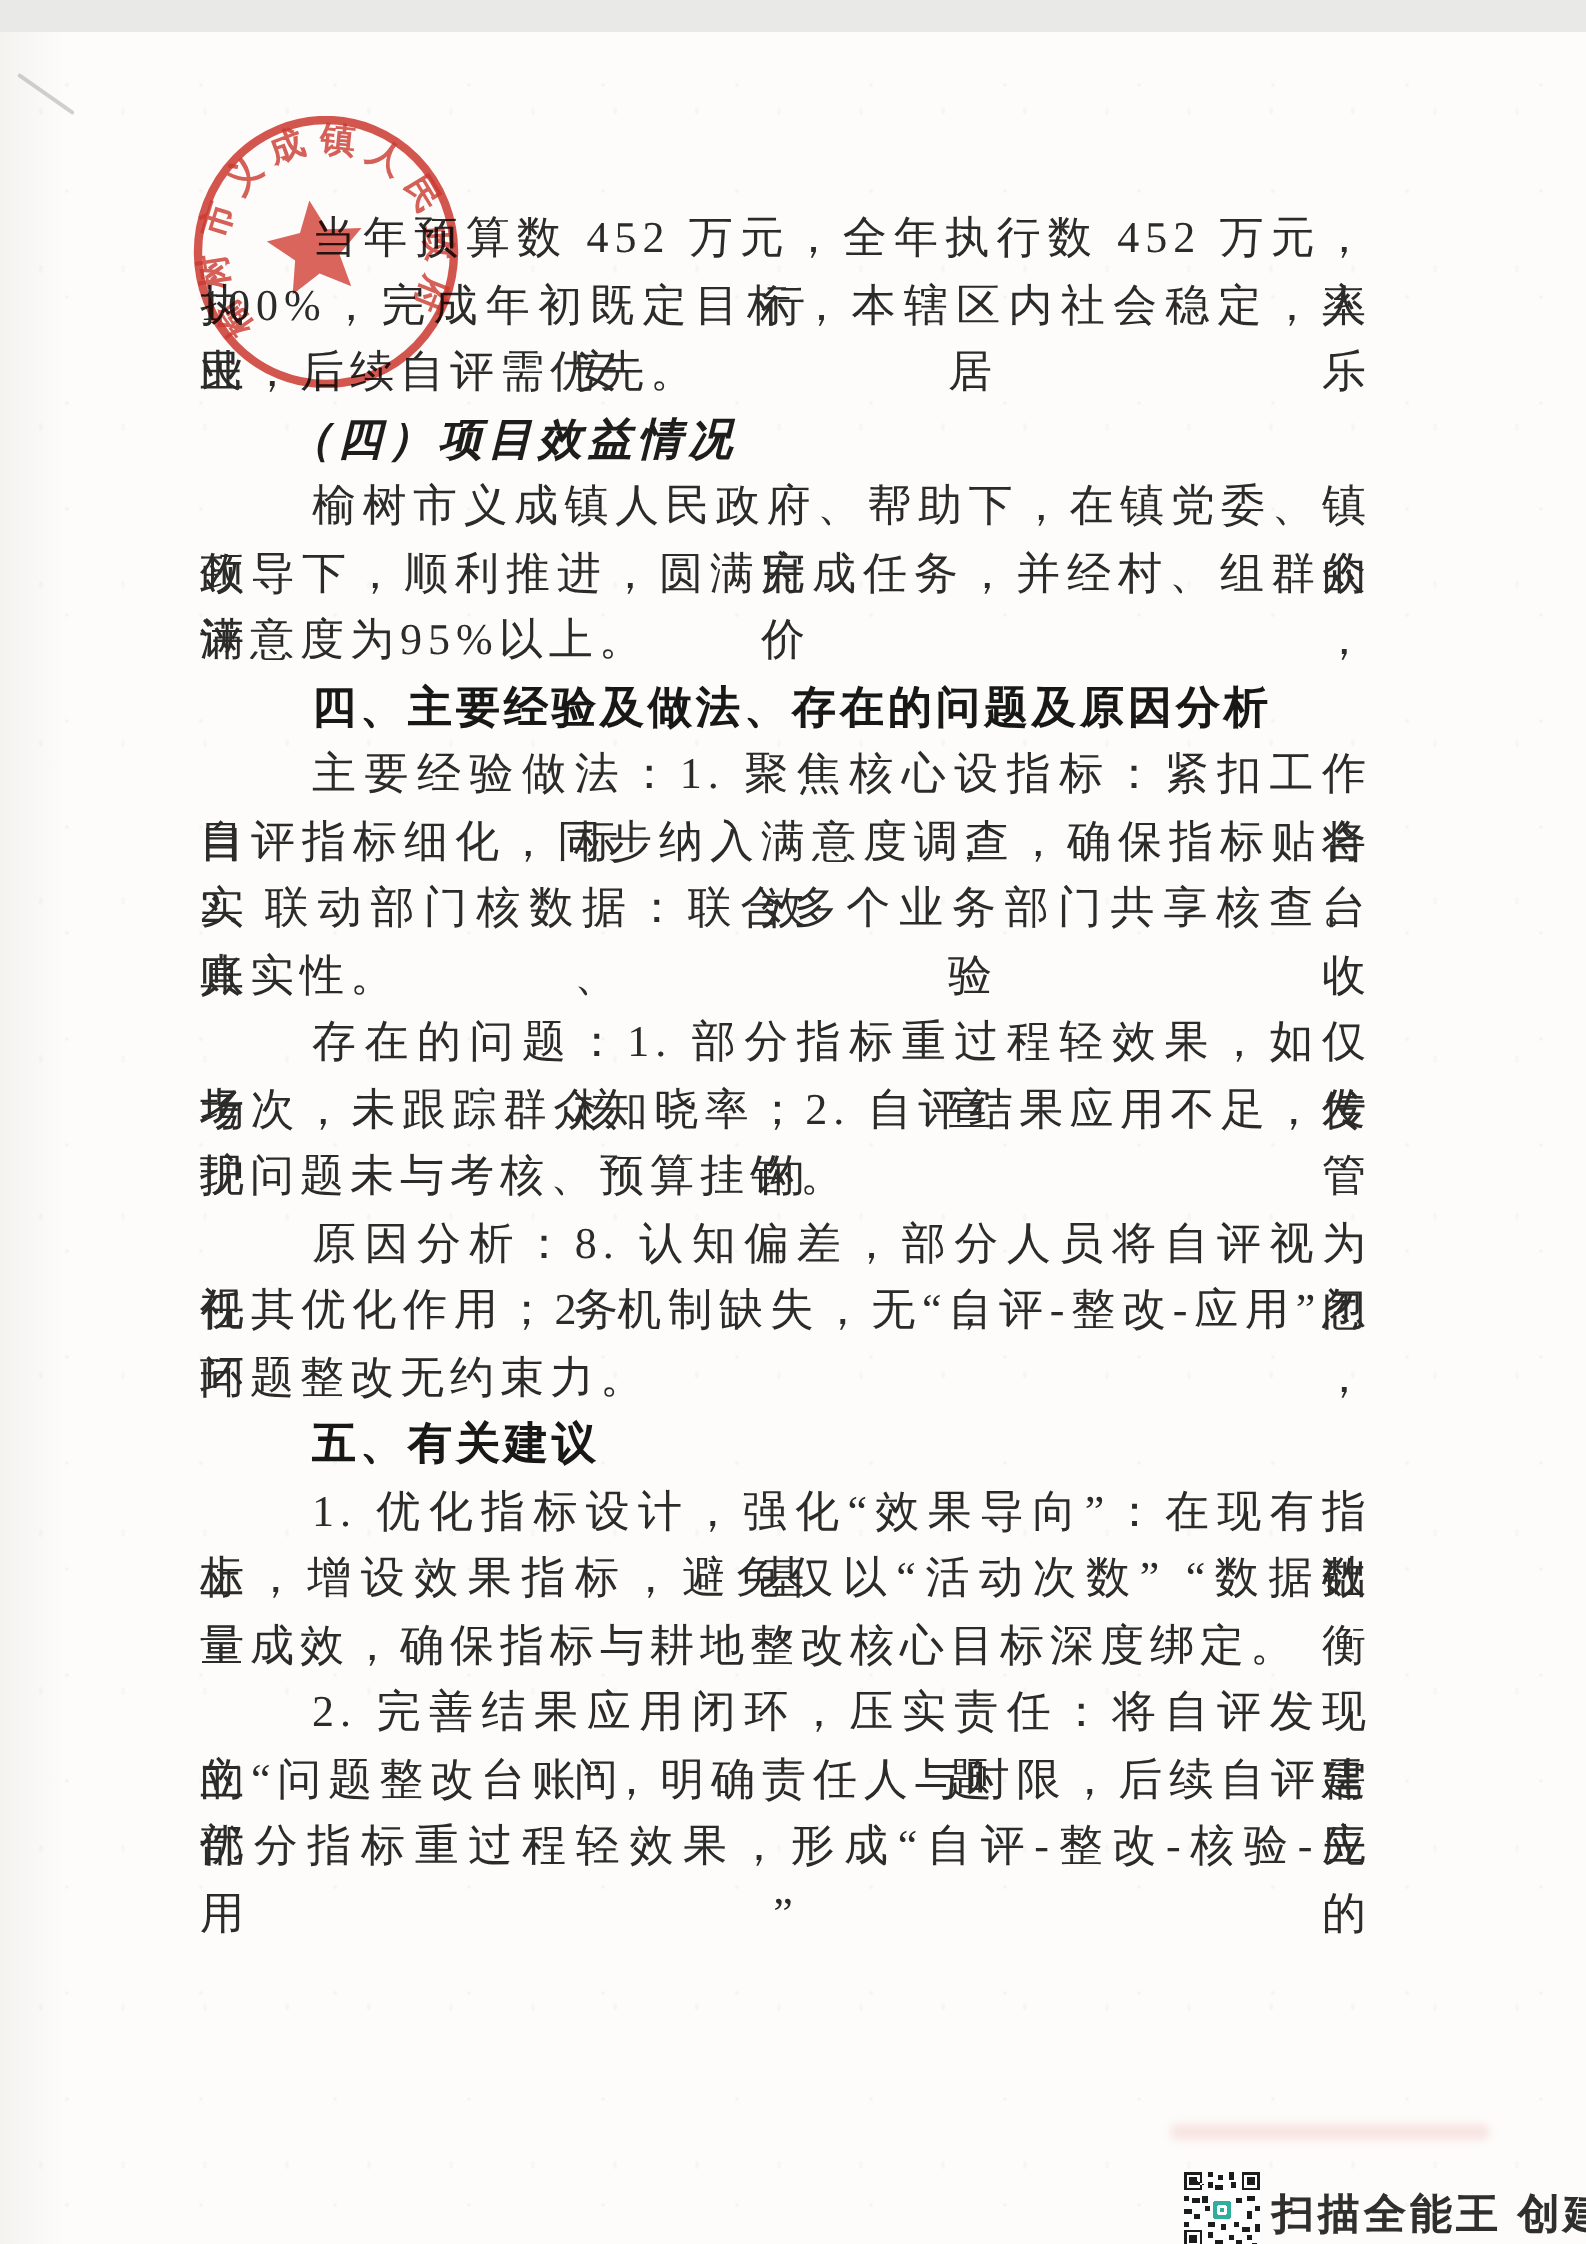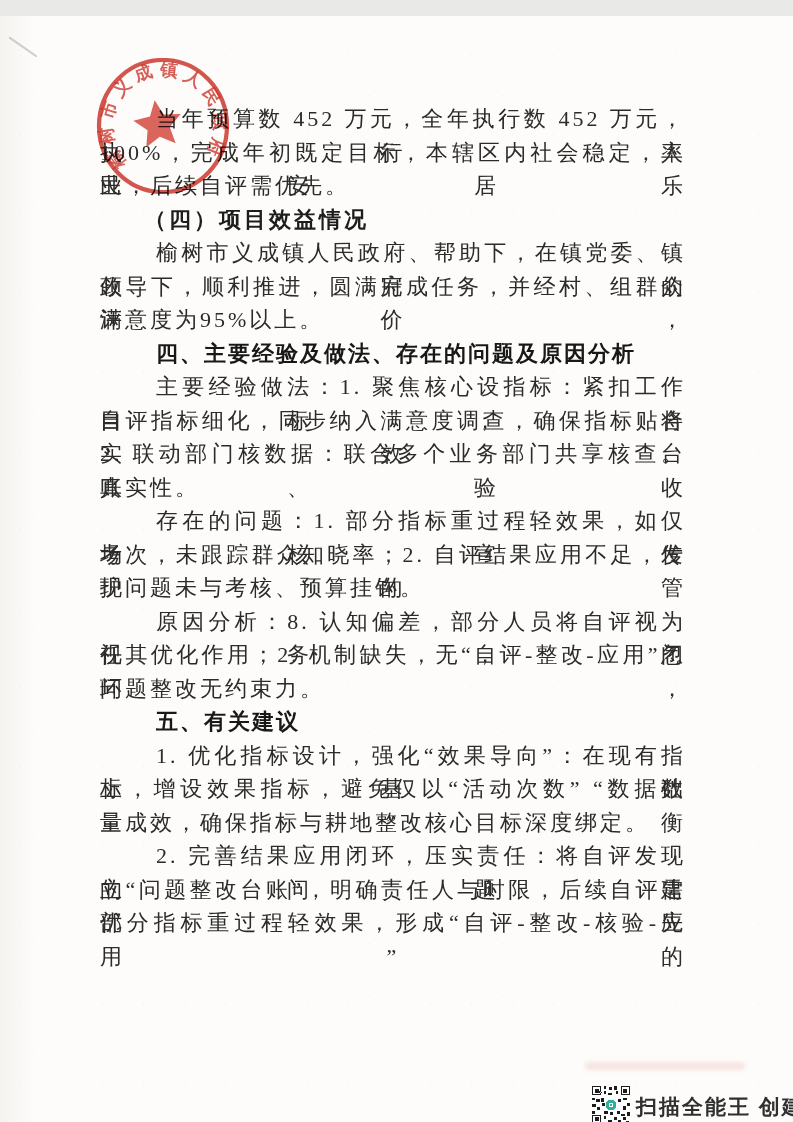--- a/index.html
+++ b/index.html
@@ -42,21 +42,21 @@
   }
   .line.last{ text-align-last:left; -moz-text-align-last:left; }
   .line.indent{ text-indent:56px; }
   .p-heading .line{
     font-family:"Liberation Sans", sans-serif;
     font-weight:700;color:#181816;letter-spacing:2px;
   }
   .p-subhead .line{
     font-weight:700;color:#1d1d1b;
   }
-  .p-subhead .line.indent{ text-indent:44px; }
+  .p-subhead .line.indent{ text-indent:44px;font-style:italic; }
   
   .seal{
     position:absolute;left:95px;top:42px;width:136px;height:136px;
     mix-blend-mode:multiply;
     opacity:.92;
   }
   
   .footer-qr{
     position:absolute;left:592px;top:1070px;width:38px;height:38px;
   }

